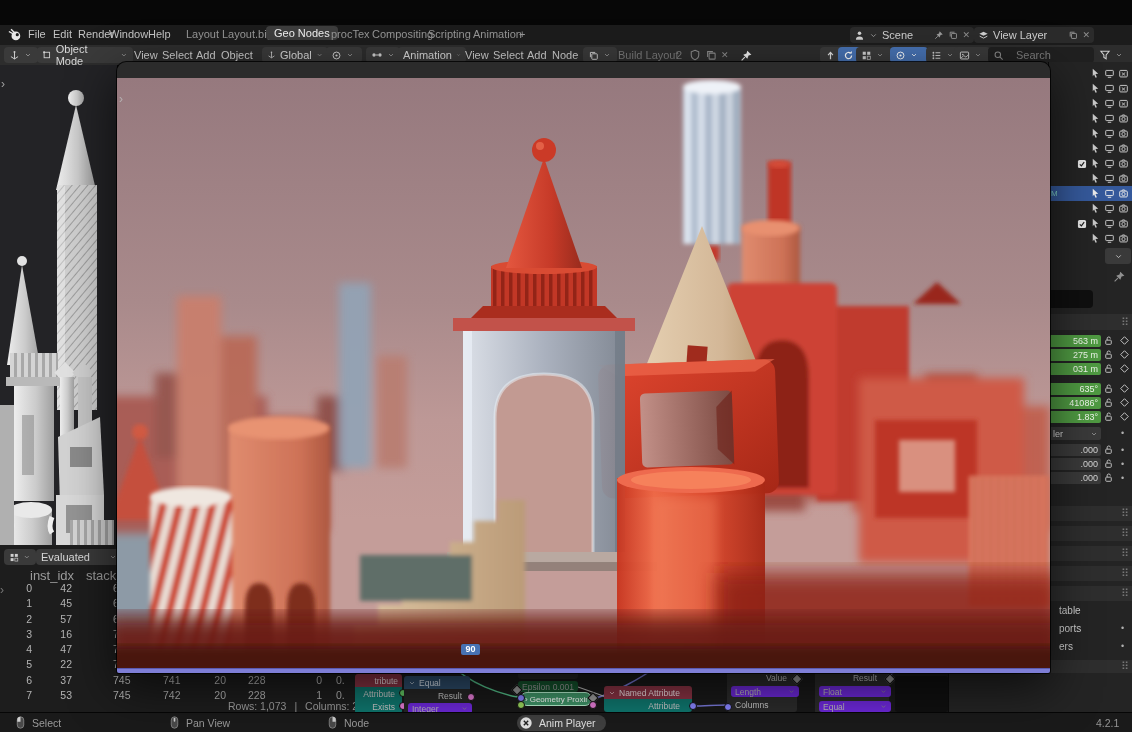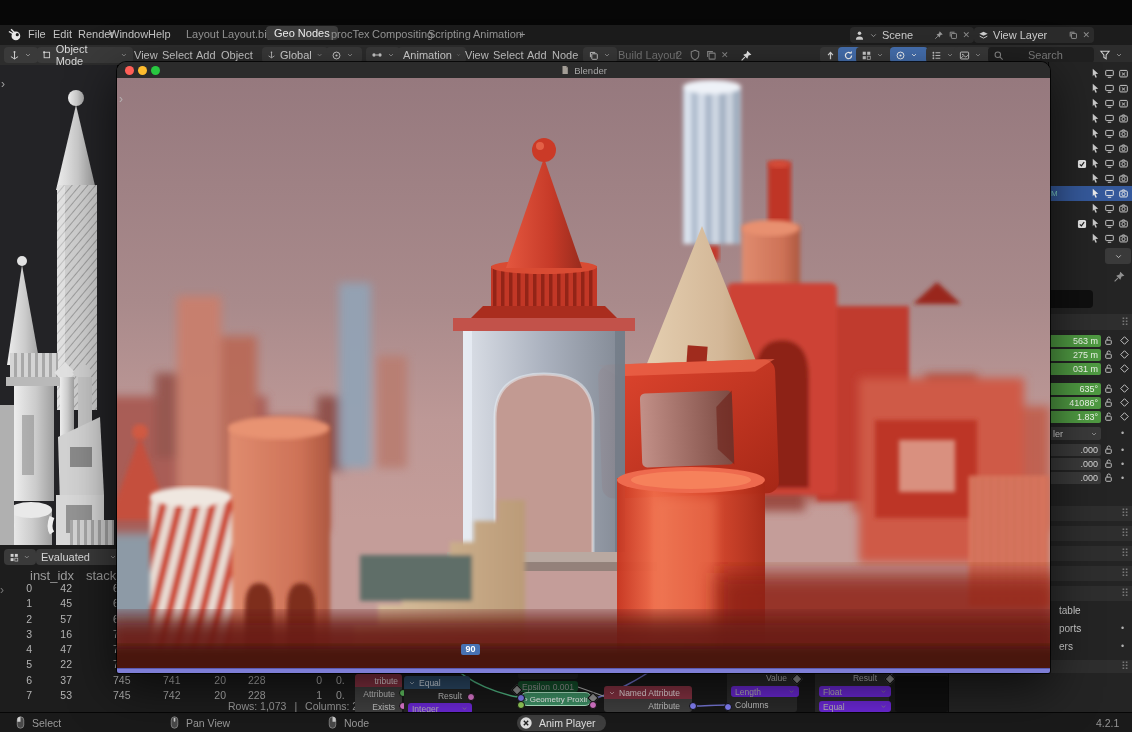--- a/index.html
+++ b/index.html
@@ -37,21 +37,21 @@
   .c2{left:113px;width:30px;}
   .c3{left:163px;width:30px;}
   .c4{left:202px;width:24px;text-align:right;}
   .c5{left:248px;width:28px;}
   .c6{left:306px;width:16px;text-align:right;}
   .c7{left:336px;width:18px;}
   .sheet-footer{position:absolute;left:228px;top:700px;display:flex;gap:8px;color:#9e9e9e;font-size:10.5px;}
   
   .node{position:absolute;font-size:8.5px;color:#c6c6c6;}
   .nhead{height:13px;border-radius:3px 3px 0 0;display:flex;align-items:center;padding:0 4px;gap:3px;color:#eedfe2;}
-  .nbody{background:#404040;border-radius:0 0 3px 3px;position:relative;}
+  .nbody{background:#0f766e;border-radius:0 0 3px 3px;position:relative;}
   .ndrop{position:absolute;background:#6d28d9;border-radius:3px;display:flex;align-items:center;
          justify-content:space-between;padding:0 4px;color:#b9b9b9;height:11px;}
   .nlabel{position:absolute;}
   .sock{position:absolute;width:6px;height:6px;border-radius:50%;border:1px solid #111;}
   .sockd{position:absolute;width:6px;height:6px;border:1px solid #111;transform:rotate(45deg);}
   
   .rcol{left:1048px;top:62px;width:84px;height:611px;background:#242424;border-left:1px solid #0c0c0c;}
   .orow{position:absolute;left:0;width:84px;height:15px;display:flex;justify-content:flex-end;
         align-items:center;gap:3px;padding-right:4px;box-sizing:border-box;}
   .orow.sel{background:#35599b;}
@@ -379,21 +379,21 @@
         </svg>
     </div>
     <div class="pill" style="left:954px;width:26px">
       <svg width="11" height="11" style="color:#d0d0d0">
           <use href="#ic-image"></use>
         </svg>
       <svg width="8" height="8" style="color:#9a9a9a">
           <use href="#ic-chev"></use>
         </svg>
     </div>
-    <div class="pill dark" style="left:988px;width:96px;gap:24px">
+    <div class="pill dark" style="left:988px;width:96px;gap:12px">
       <svg width="11" height="11" style="color:#8a8a8a">
           <use href="#ic-search"></use>
         </svg>
       <span>Search</span>
     </div>
     <div class="pill" style="left:1094px;width:26px;background:transparent">
       <svg width="12" height="12" style="color:#d0d0d0">
           <use href="#ic-funnel"></use>
         </svg>
       <svg width="8" height="8" style="color:#9a9a9a">
@@ -945,29 +945,20 @@
       <svg width="14" height="14" viewBox="0 0 16 16">
         <circle cx="8" cy="8" r="6.5" fill="#e5e5e5"></circle>
         <path d="M5.5,5.5 L10.5,10.5 M10.5,5.5 L5.5,10.5" stroke="#222" stroke-width="1.6"></path>
       </svg>
       <span>Anim Player</span>
     </div>
     <span class="abs" style="left:1096px;top:4px;color:#959595;font-size:10.5px">4.2.1</span>
   </div>
 
   <div class="abs fwin">
-    <div class="ftitle">
-      <span class="tl" style="left:8px;background:#ff5f57"></span>
-      <span class="tl" style="left:21px;background:#febc2e"></span>
-      <span class="tl" style="left:34px;background:#28c840"></span>
-      <svg width="10" height="10">
-          <use href="#ic-doc"></use>
-        </svg>
-      <span>Blender</span>
-    </div>
 
     <svg class="render" viewBox="0 0 933 590">
       <defs>
         <linearGradient id="sky" x1="0" y1="0" x2="0" y2="1">
           <stop offset="0" stop-color="#96797e"></stop>
             <stop offset=".38" stop-color="#a98a8b"></stop>
           <stop offset=".58" stop-color="#bd9896"></stop>
             <stop offset=".75" stop-color="#c49d99"></stop>
         </linearGradient>
         <linearGradient id="coneG" x1="0" y1="0" x2="1" y2="0">

